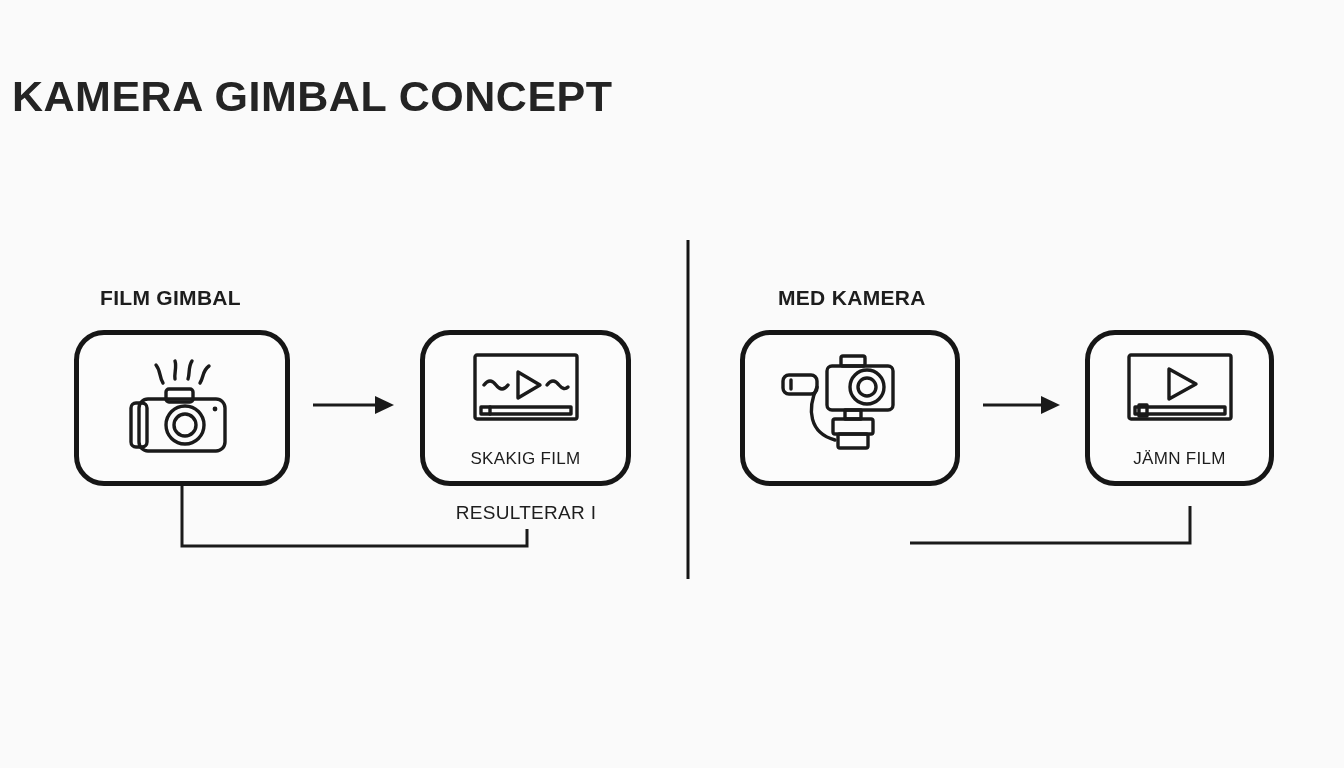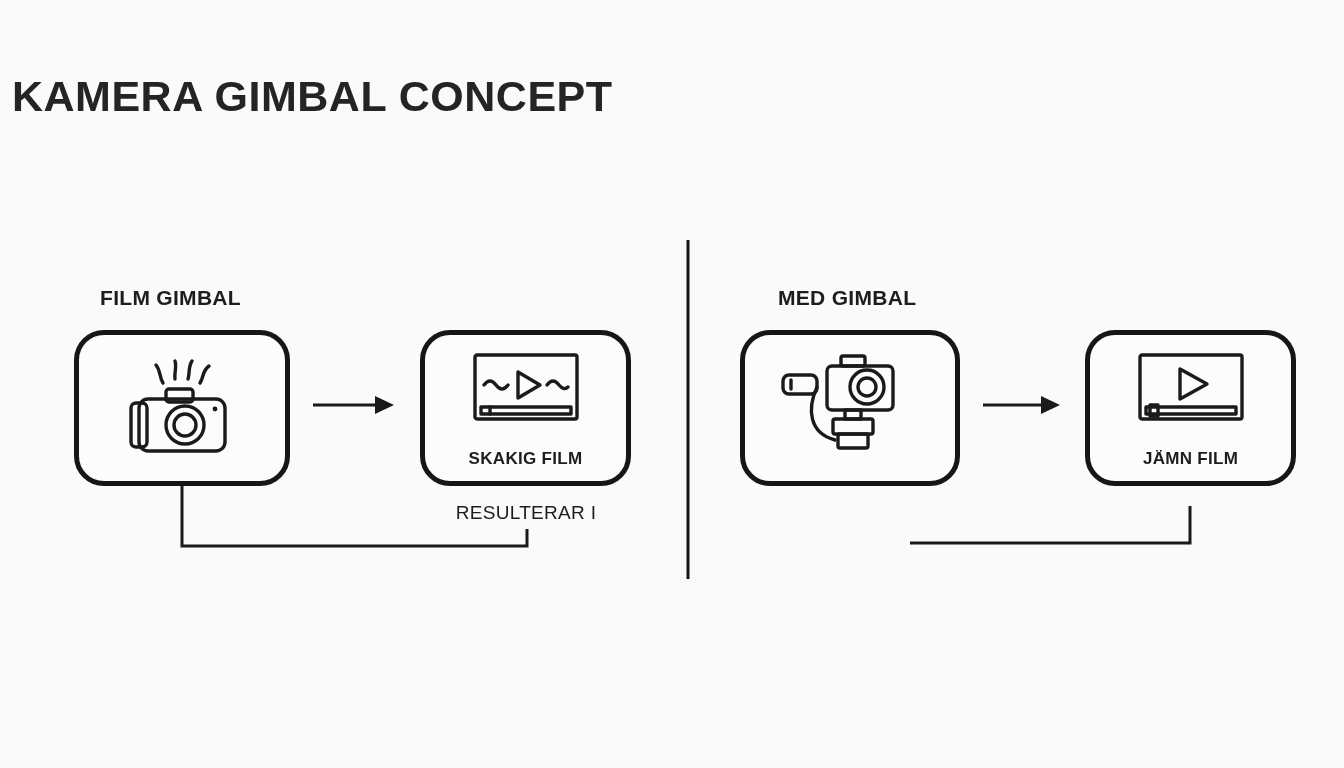--- a/index.html
+++ b/index.html
@@ -48,25 +48,25 @@
     background: #fcfcfc;
     box-sizing: border-box;
     display: flex;
     flex-direction: column;
     align-items: center;
     justify-content: center;
   }
   .box-l1 { left: 74px;   top: 330px; width: 216px; height: 156px; }
   .box-l2 { left: 420px;  top: 330px; width: 211px; height: 156px; padding-top: 4px; }
   .box-r1 { left: 740px;  top: 330px; width: 220px; height: 156px; }
-  .box-r2 { left: 1085px; top: 330px; width: 211px; height: 156px; padding-top: 4px; }
+  .box-r2 { left: 1085px; top: 330px; width: 189px; height: 156px; padding-top: 4px; }
 
   .box-caption {
     font-size: 17px;
-    font-weight: bold;
+    font-weight: normal;
     letter-spacing: 0.3px;
     margin-top: 16px;
     color: #1d1d1d;
   }
   .free-caption {
     position: absolute;
     font-size: 19px;
     font-weight: normal;
     letter-spacing: 0.3px;
     text-align: center;
@@ -91,21 +91,21 @@
   }
 </style>
 </head>
 <body>
 
 <div class="canvas">
 
   <div class="title">KAMERA GIMBAL CONCEPT</div>
 
   <div class="section-label label-left">FILM GIMBAL</div>
-  <div class="section-label label-right">MED GIMBAL</div>
+  <div class="section-label label-right">MED KAMERA</div>
 
   <div class="node-box box-l1">
     <span class="icon-wrap">
       <svg class="line-icon" width="132" height="112" viewBox="0 0 132 112" fill="none" stroke="#1a1a1a" stroke-width="3.4" stroke-linecap="round" stroke-linejoin="round">
 
         <path d="M47 31 C 43 25, 45 19, 40 13"></path>
         <path d="M59 27 C 58 21, 61 15, 59 9"></path>
         <path d="M72 27 C 74 21, 72 15, 76 9"></path>
         <path d="M84 31 C 88 25, 86 19, 93 14"></path>
 

